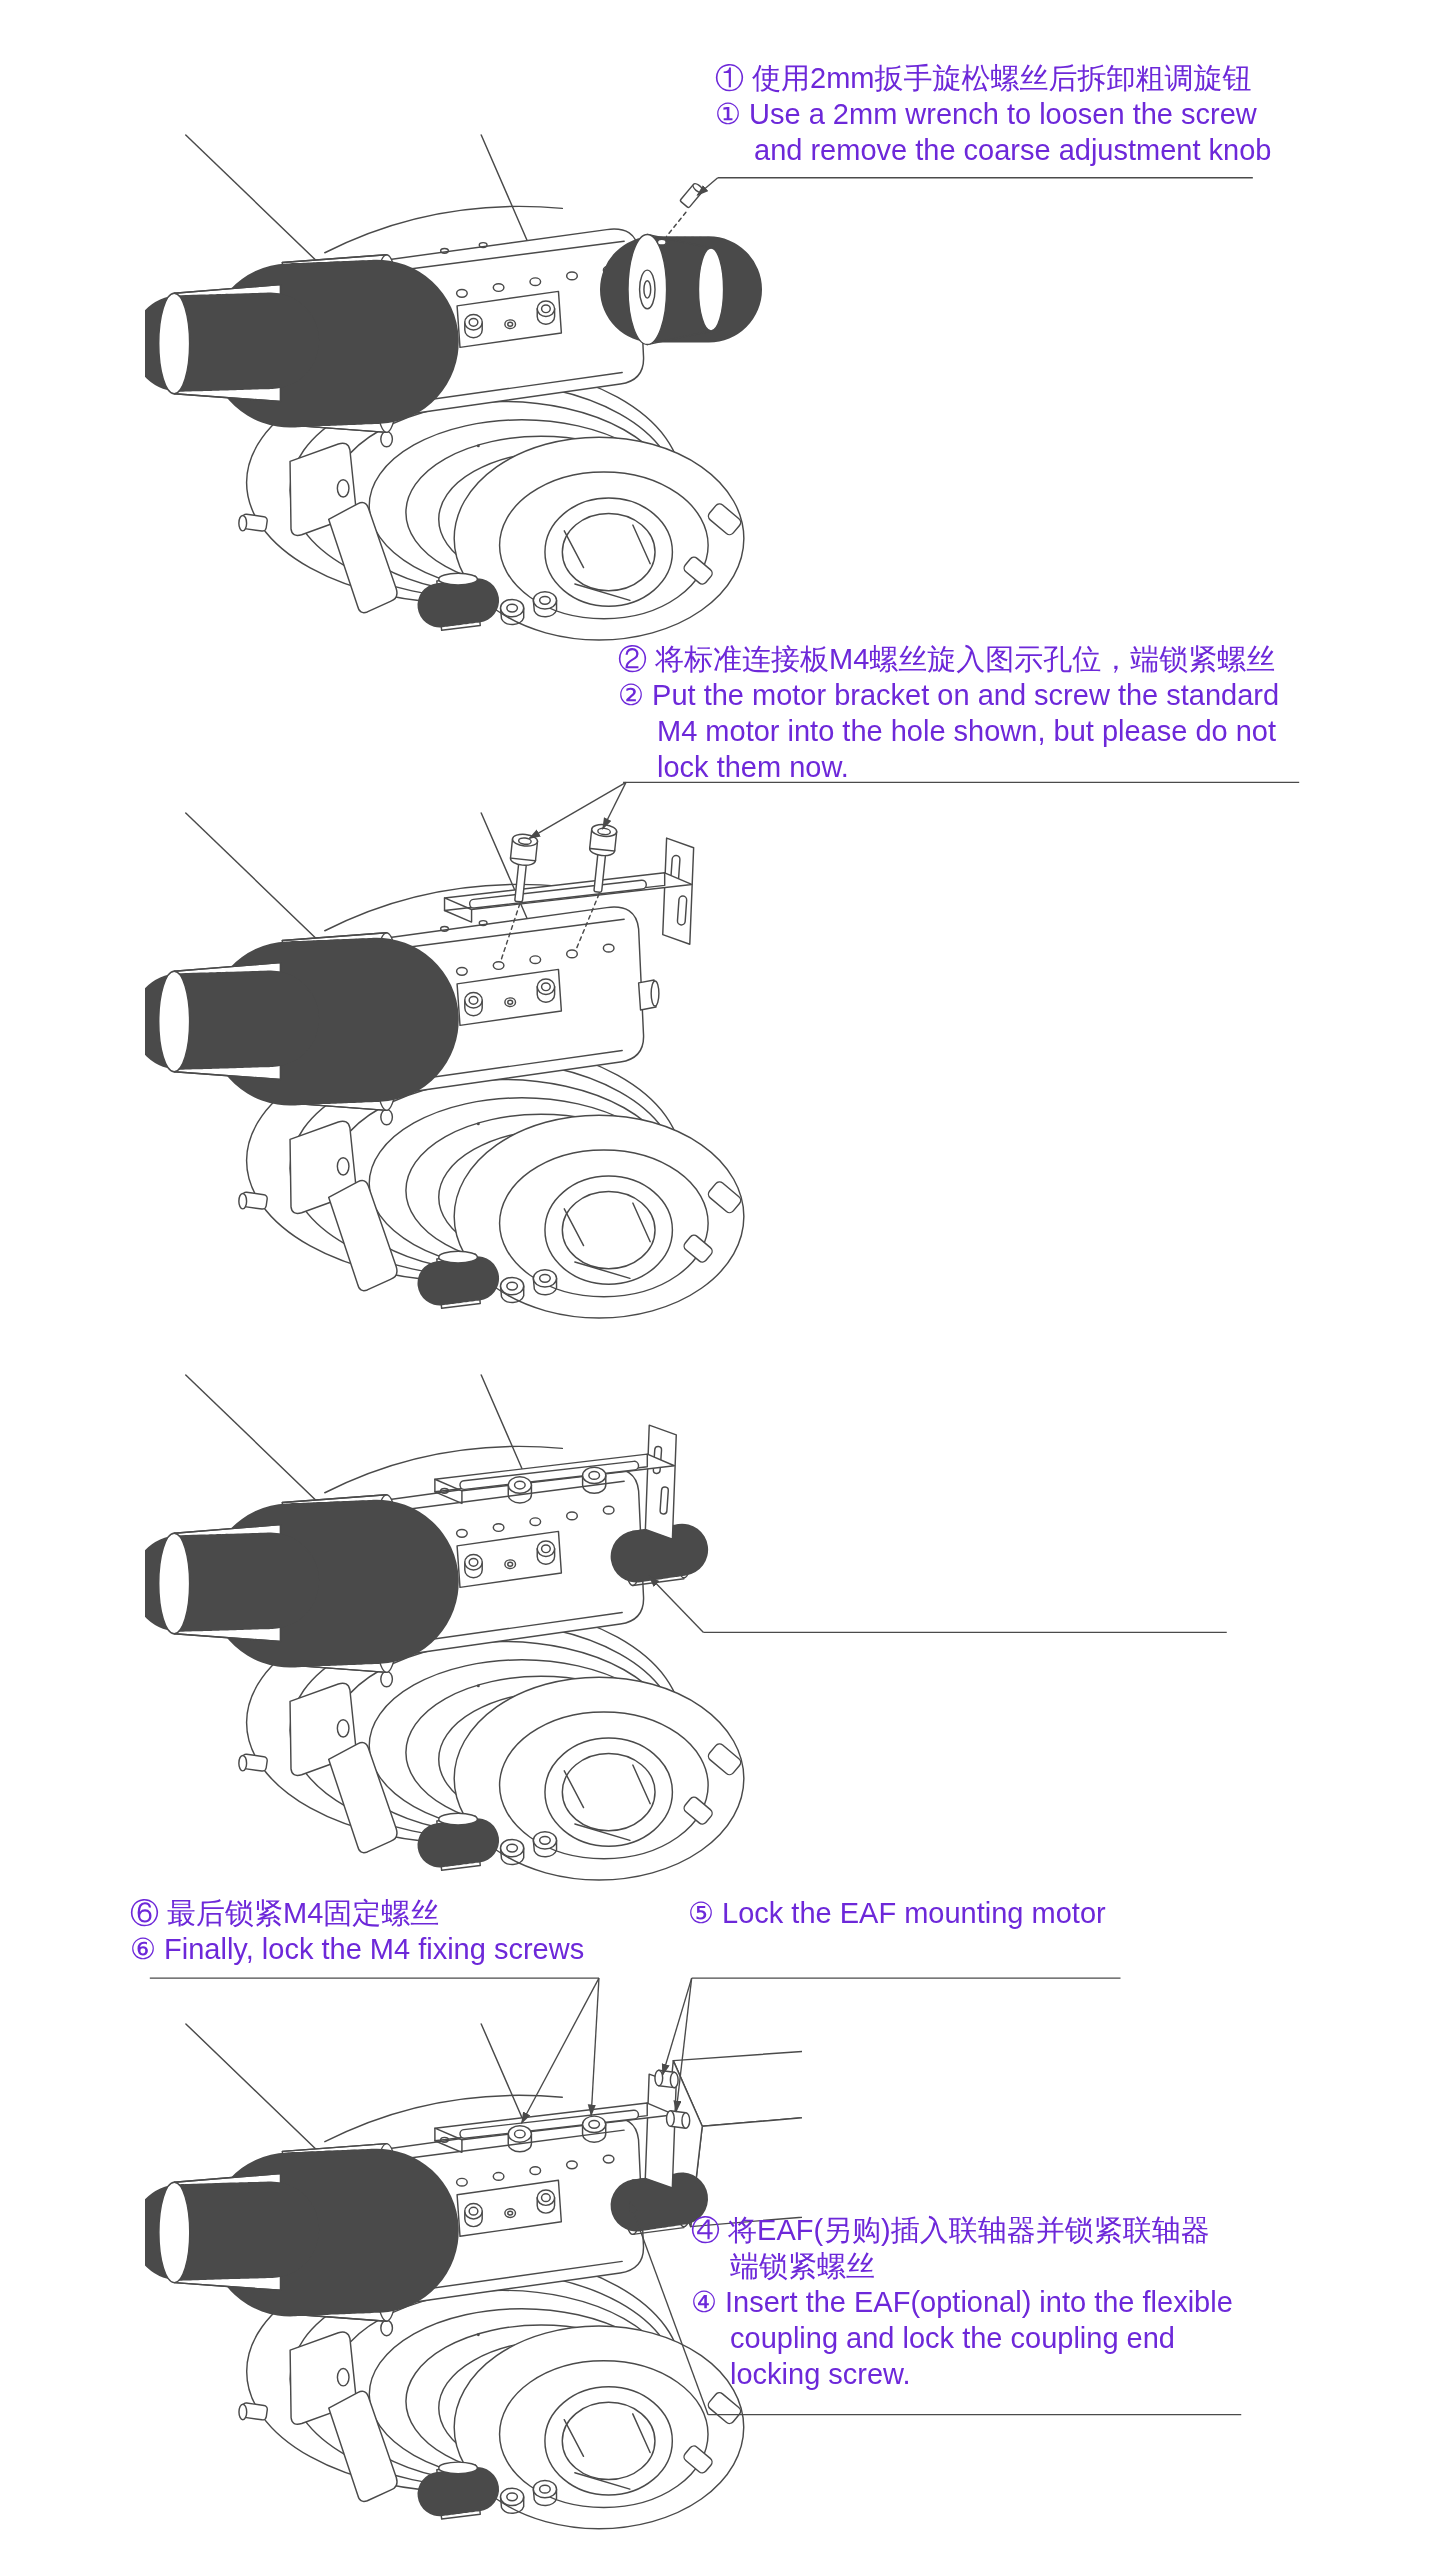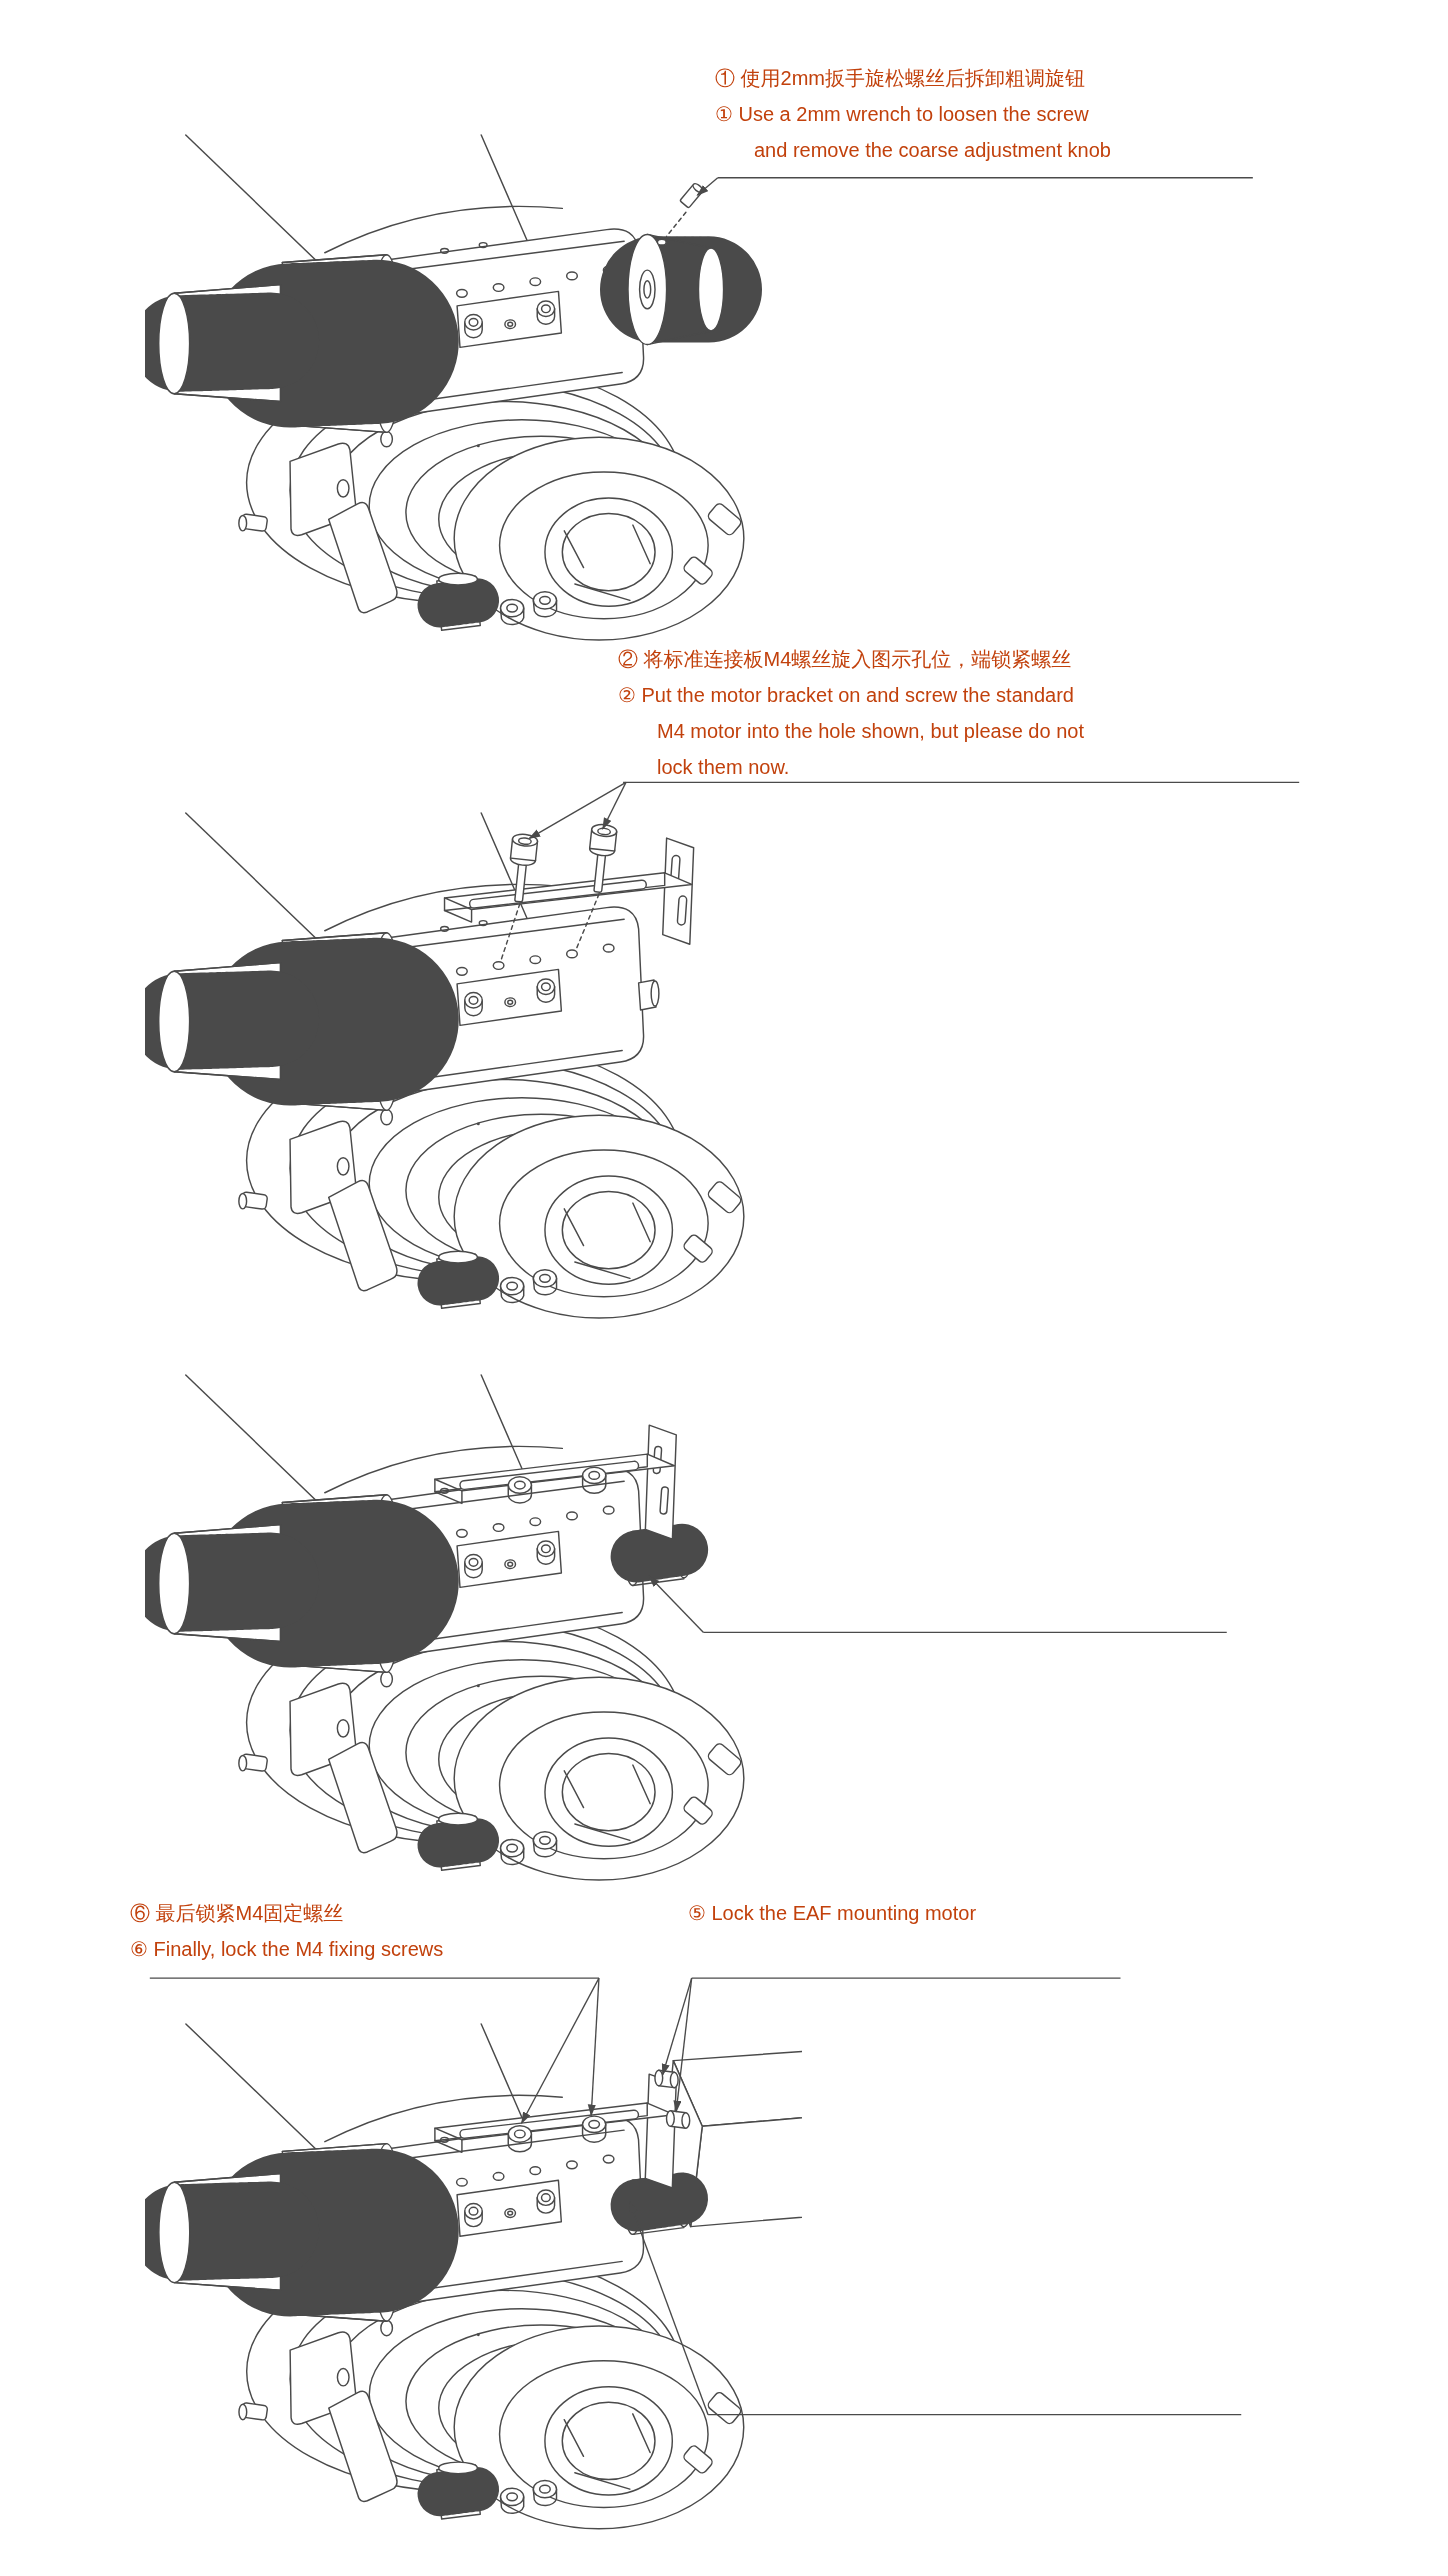--- a/index.html
+++ b/index.html
@@ -1,18 +1,18 @@
 <!DOCTYPE html>
 <html><head>
 <meta charset="utf-8">
 <style>
   html,body{margin:0;padding:0;background:#fff;}
   .page{position:relative;width:1449px;height:2576px;background:#ffffff;overflow:hidden;
         font-family:"Liberation Sans", sans-serif;}
-  .callout{position:absolute;color:#c2410c;font-size:20px;line-height:36px;white-space:nowrap;z-index:3;}
+  .callout{position:absolute;color:#6d28d9;font-size:29px;line-height:36px;white-space:nowrap;z-index:3;}
   .callout .ln{height:36px;}
   .callout .ind{padding-left:39px;}
   svg.diagram{position:absolute;z-index:1;pointer-events:none;}
   svg.lines{position:absolute;left:0;top:0;z-index:2;pointer-events:none;}
   .defs-holder{position:absolute;width:0;height:0;overflow:hidden;}
 </style>
 </head>
 <body>
 
 <div class="page">
@@ -290,15 +290,22 @@
 
 <div class="callout" style="left:130px;top:1895px">
   <div class="ln">⑥ 最后锁紧M4固定螺丝</div>
   <div class="ln">⑥ Finally, lock the M4 fixing screws</div>
 </div>
 
 <div class="callout" style="left:688px;top:1895px">
   <div class="ln">⑤ Lock the EAF mounting motor</div>
 </div>
 
+<div class="callout" style="left:691px;top:2212px">
+  <div class="ln">④ 将EAF(另购)插入联轴器并锁紧联轴器</div>
+  <div class="ln ind">端锁紧螺丝</div>
+  <div class="ln">④ Insert the EAF(optional) into the flexible</div>
+  <div class="ln ind">coupling and lock the coupling end</div>
+  <div class="ln ind">locking screw.</div>
+</div>
 
 </div>
 
 
 </body></html>

